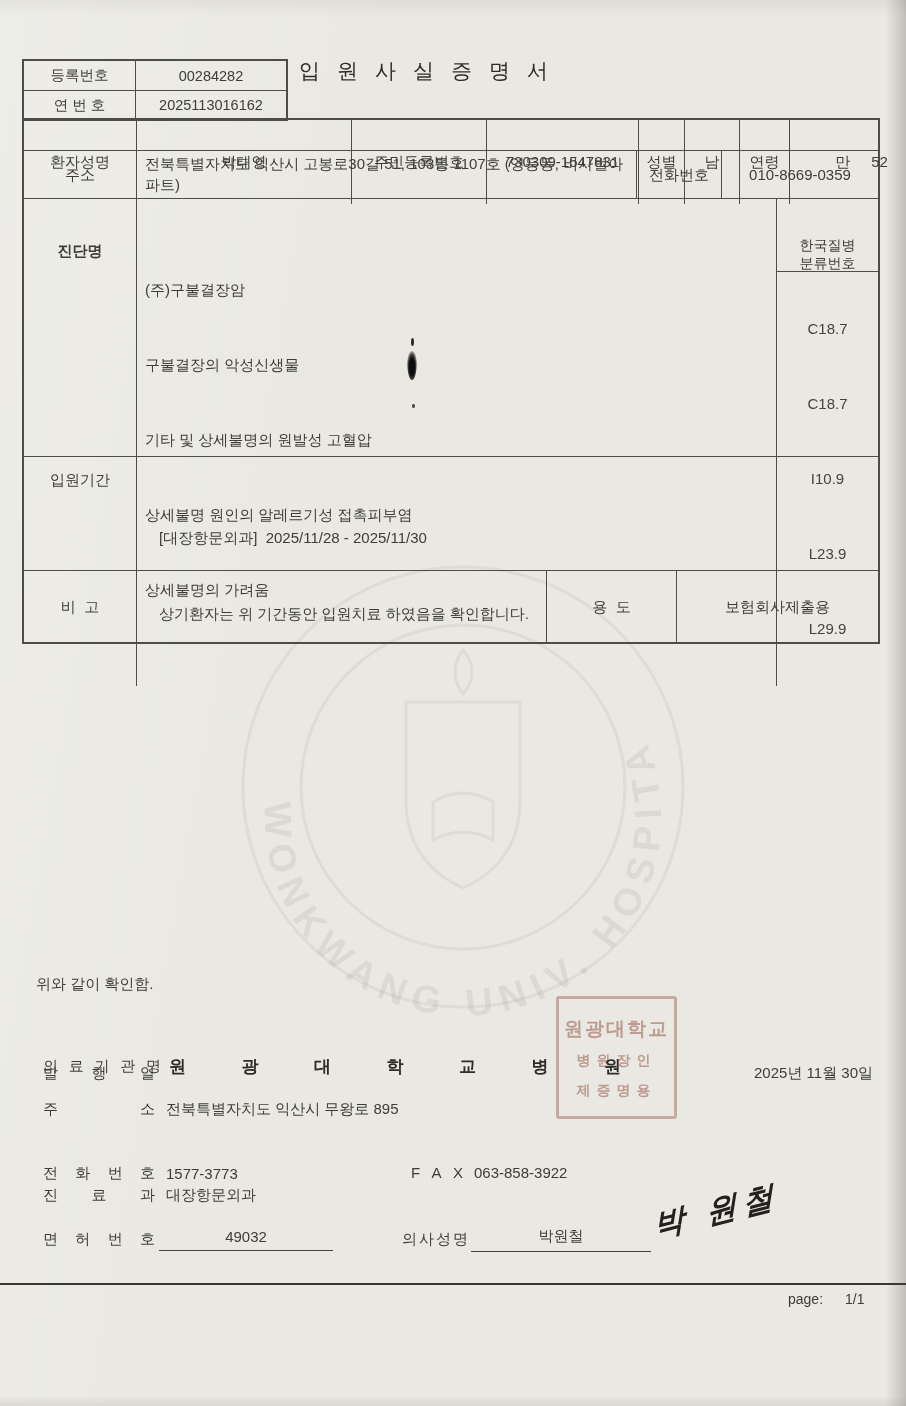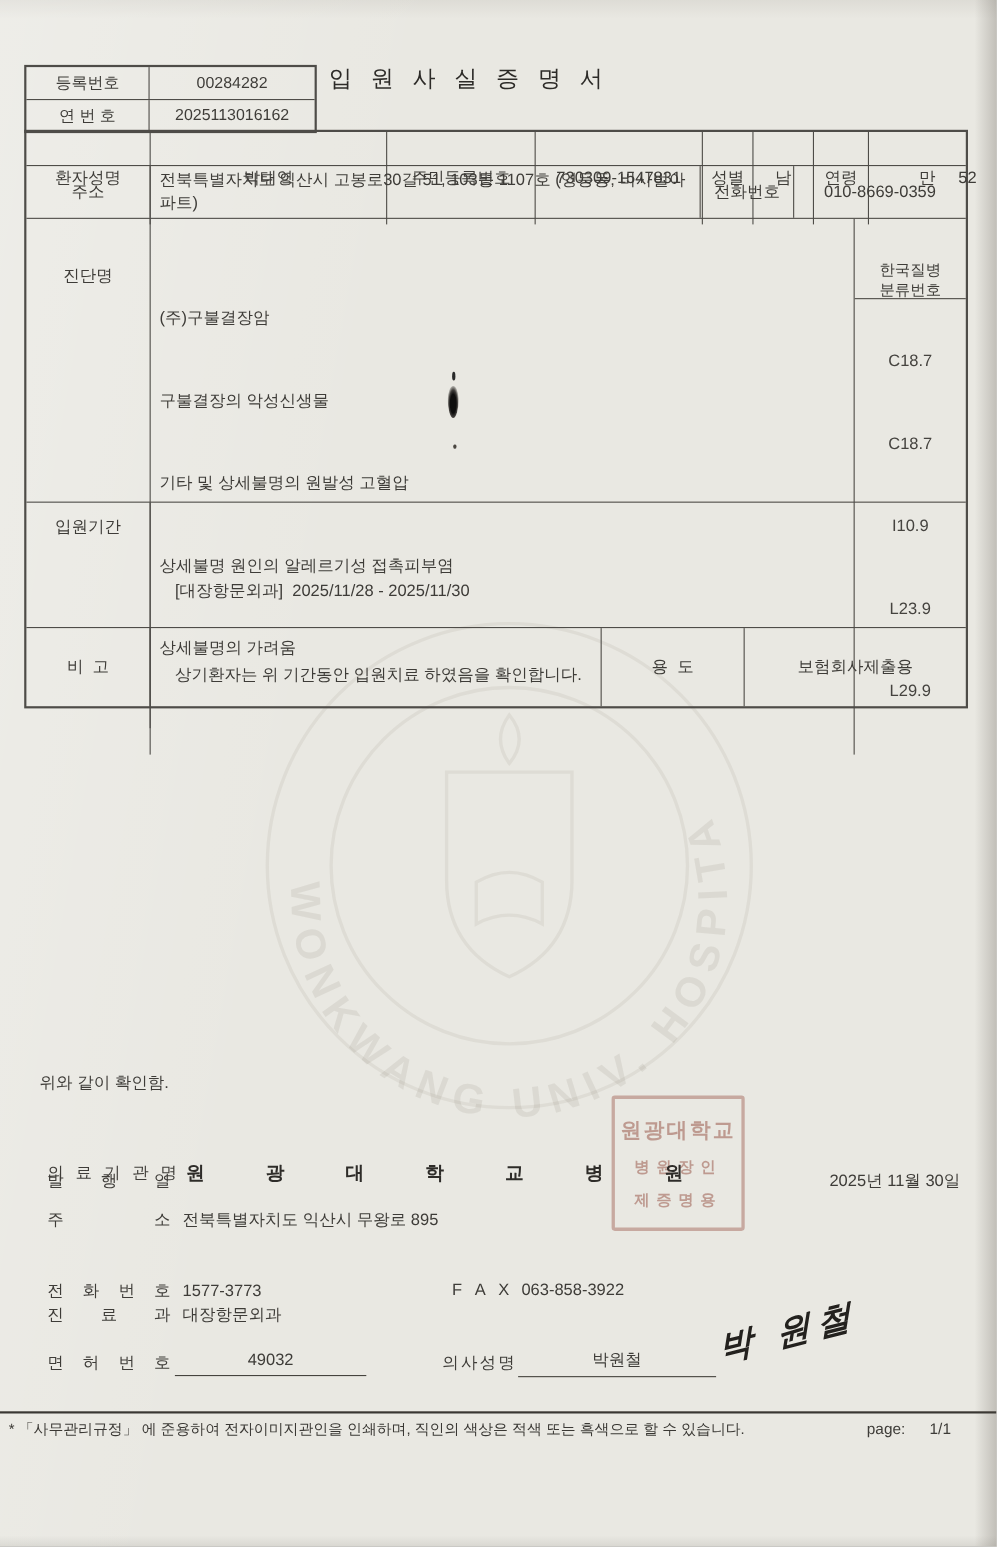--- a/index.html
+++ b/index.html
@@ -48,21 +48,21 @@
   .r-patient { grid-template-columns:113px 215px 135px 152px 46px 55px 50px 1fr; height:30px; }
   .just-cell { display:block; line-height:28px; }
   .just { display:inline-block; width:100%; padding:0 12px;
     text-align:justify; text-align-last:justify; }
 
   .r-addr { grid-template-columns:113px 500px 85px 1fr; height:48px; }
   .addr-val { justify-content:flex-start; padding:3px 8px; white-space:normal;
     line-height:1.35; }
 
   .r-diag { grid-template-columns:113px 640px 1fr; height:258px; }
-  .diag-label-cell { align-items:flex-start; padding-top:42px; }
+  .diag-label-cell { align-items:flex-start; padding-top:42px;font-weight:bold; }
   .diag-body { display:block; padding:34px 0 0 8px; }
   .diag-line { height:36px; display:flex; align-items:center; font-size:15px; white-space:pre; }
   .code-col { display:block; }
   .code-head { height:34px; border-bottom:1.4px solid #4e4c48; display:flex;
     align-items:center; justify-content:center; font-size:14px;
     line-height:1.25; white-space:pre-line; text-align:center; }
   .code-item { height:36px; display:flex; align-items:center; justify-content:center;
     font-size:15px; color:#45433f; }
 
   .r-period { grid-template-columns:113px 1fr; height:114px; }
@@ -258,21 +258,20 @@
 
   <div class="sig">박 원철</div>
 
   <div class="seal">
     <span class="srow srow1">원광대학교</span>
     <span class="srow srow2">병원장인</span>
     <span class="srow srow3">제증명용</span>
   </div>
 
   <div class="footline"></div>
-  <div class="footnote">* 「사무관리규정」 에 준용하여 전자이미지관인을 인쇄하며, 직인의 색상은 적색 또는 흑색으로 할 수 있습니다.</div>
   <div class="pagelab">
     <span>page:</span>
     <span>1/1</span>
   </div>
 
   <div class="blot">
     <div class="b0"></div>
     <div class="b1"></div>
     <div class="b2"></div>
   </div>

